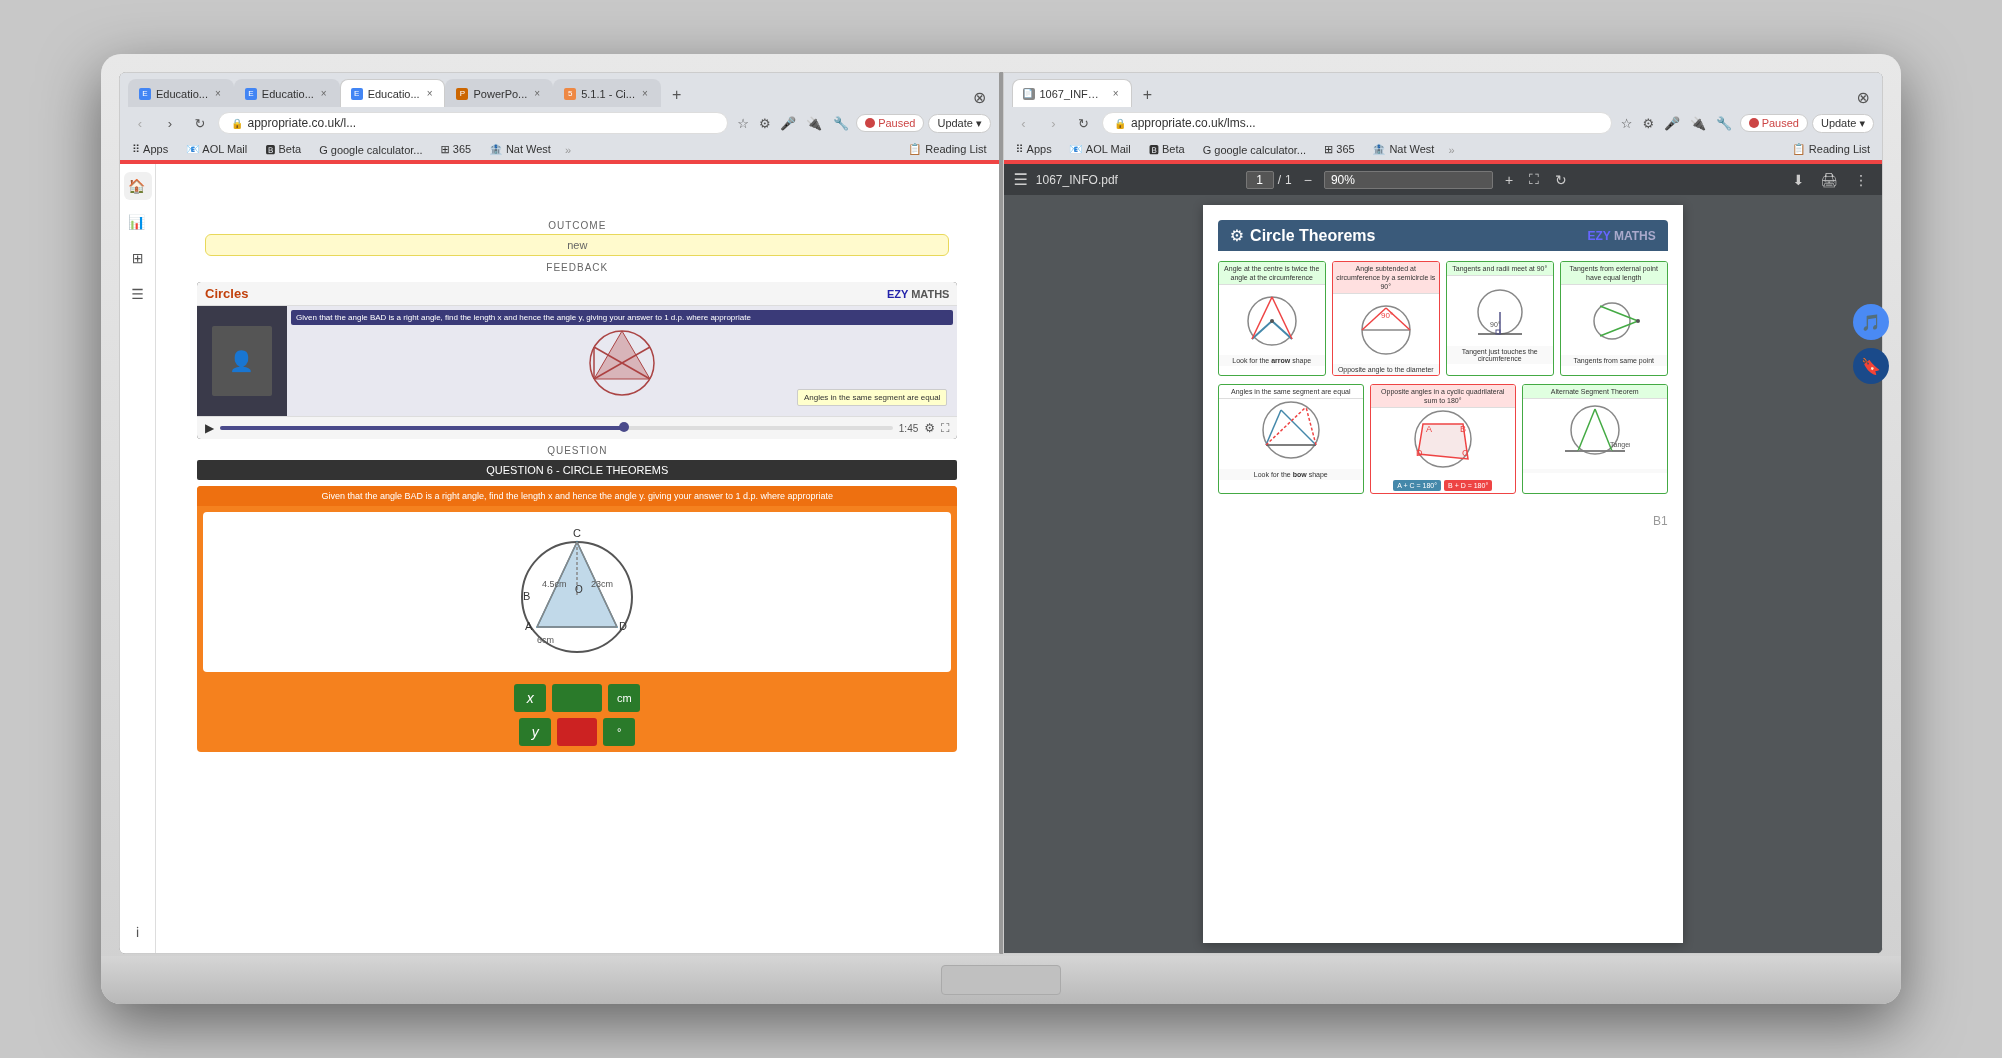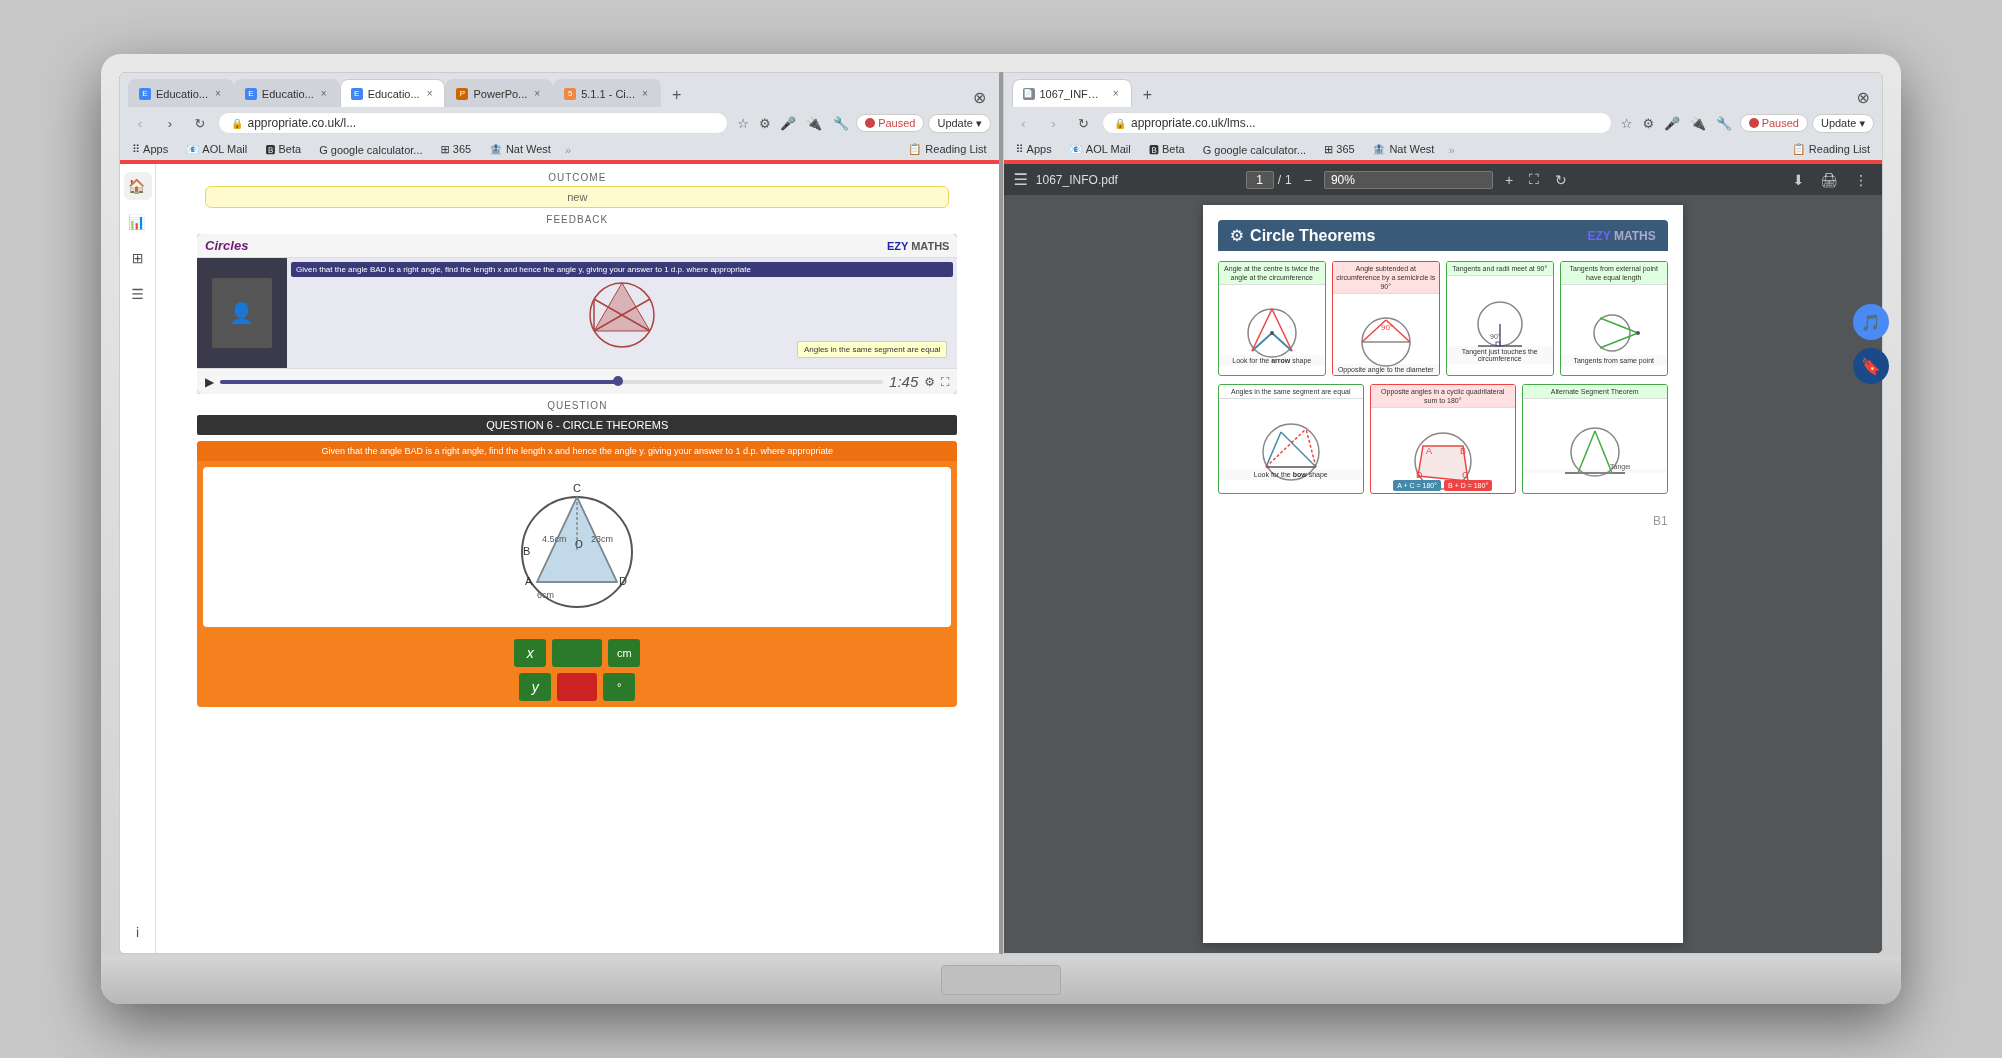--- a/index.html
+++ b/index.html
@@ -299,20 +299,21 @@
       background: white;
       display: flex;
       flex-direction: column;
       align-items: center;
       gap: 6px;
     }
 
     .outcome-section {
       width: 90%;
       text-align: center;
+      margin-top: 48px;
     }
 
     .outcome-label {
       font-size: 10px;
       color: #666;
       letter-spacing: 1px;
       margin-bottom: 3px;
     }
 
     .outcome-box {
@@ -344,22 +345,21 @@
       align-items: center;
       justify-content: space-between;
       background: #f5f5f5;
       padding: 4px 8px;
       border-bottom: 1px solid #ddd;
     }
 
     .video-title {
       font-size: 13px;
       font-weight: bold;
-      color: #701a75;
-      font-style: italic;
+      color: #c2410c;
     }
 
     .ezy-badge {
       font-size: 11px;
       font-weight: bold;
       color: #555;
     }
 
     .ezy-badge span { color: #22a; }
 
@@ -454,21 +454,21 @@
       position: absolute;
       top: -4px;
       left: 60%;
       width: 10px;
       height: 10px;
       border-radius: 50%;
       background: #4a4a8a;
       transform: translateX(-50%);
     }
 
-    .video-time { font-size: 15px; color: #555; font-style: italic; }
+    .video-time { font-size: 10px; color: #555; }
 
     .question-section {
       width: 92%;
     }
 
     .question-label {
       font-size: 10px;
       color: #666;
       letter-spacing: 1px;
       text-align: center;
@@ -792,23 +792,23 @@
       flex-shrink: 0;
     }
 
     
     ::-webkit-scrollbar { width: 4px; }
     ::-webkit-scrollbar-track { background: #f0f0f0; }
     ::-webkit-scrollbar-thumb { background: #bbb; border-radius: 2px; }
 
     .small-circle-wrap {
       display: flex;
-      align-items: flex-start;
-      justify-content: center;
-      padding: 18px 0;
+      align-items: flex-end;
+      justify-content: center;
+      padding: 4px 0;
     }
   </style>
 </head>
 <body>
 
 <div class="laptop-outer">
   <div class="laptop-screen">
 
     <div class="browser-panel">
 

